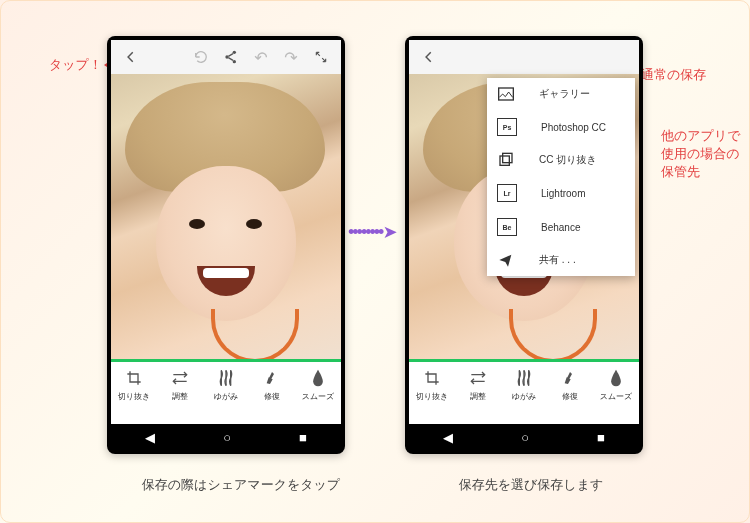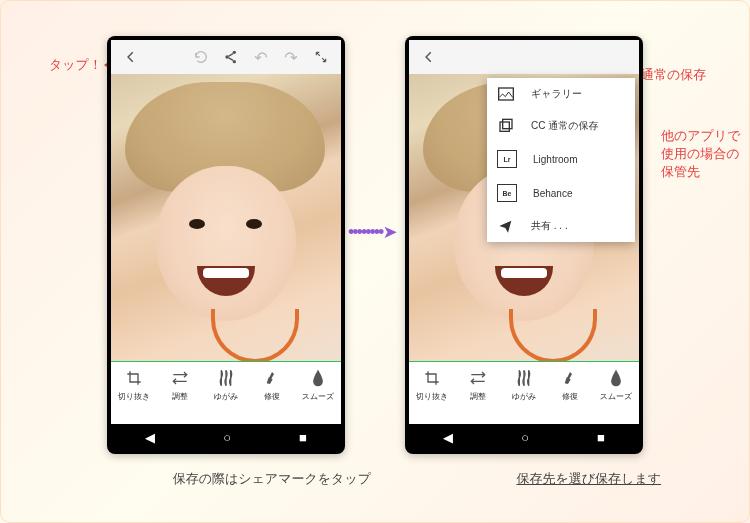--- a/index.html
+++ b/index.html
@@ -113,21 +113,21 @@
     background: transparent;
   }
 
   .tools {
     height: 56px;
     background: #fff;
     display: flex;
     justify-content: space-around;
     align-items: flex-start;
     padding-top: 6px;
-    border-top: 1px solid #22c55e;
+    border-top: 3px solid #22c55e;
   }
   .tool {
     display: flex;
     flex-direction: column;
     align-items: center;
     gap: 3px;
     font-size: 8px;
     color: #333;
     width: 40px;
   }
@@ -154,21 +154,21 @@
     top: 38px;
     right: 4px;
     width: 148px;
     background: #fff;
     box-shadow: 0 2px 10px rgba(0,0,0,0.3);
     z-index: 5;
   }
   .menu-item {
     display: flex;
     align-items: center;
-    gap: 16px;
+    gap: 24px;
     padding: 8px 10px;
     font-size: 10px;
     color: #333;
     cursor: pointer;
   }
   .menu-item .micon {
     width: 18px; height: 16px;
     display: flex;
     align-items: center;
     justify-content: center;
@@ -214,23 +214,23 @@
   }
   .dots-arrow {
     position: absolute;
     color: #905bd6;
     font-size: 18px;
     letter-spacing: -2px;
   }
 
   .caption {
     position: absolute;
-    bottom: 34px;
+    bottom: 28px;
     width: 260px;
-    text-align: right;
+    text-align: center;
     font-size: 13px;
     color: #444;
   }
 </style>
 </head>
 <body>
 
 <div class="anno" style="left:48px; top:55px;">タップ！</div>
 <div class="arrow-line" style="left:105px; top:63px; width:118px;"></div>
 
@@ -403,27 +403,31 @@
         <div class="menu-item">
           <div class="micon">
               <svg width="16" height="14" viewBox="0 0 24 20">
                 <rect x="1" y="1" width="22" height="18" stroke="#333" stroke-width="2" fill="none"></rect>
                 <path d="M2 15l5-5 4 4 5-7 6 8" stroke="#333" stroke-width="1.5" fill="none"></path>
               </svg>
             </div>
           <span>ギャラリー</span>
         </div>
         <div class="menu-item">
+          <div class="micon box">Ps</div>
+          <span>Photoshop CC</span>
+        </div>
+        <div class="menu-item">
           <div class="micon">
               <svg width="16" height="16" viewBox="0 0 24 24">
                 <rect x="3" y="6" width="14" height="14" stroke="#333" stroke-width="2" fill="none"></rect>
                 <rect x="7" y="2" width="14" height="14" stroke="#333" stroke-width="2" fill="none"></rect>
               </svg>
             </div>
-          <span>CC 通常の保存</span>
+          <span>CC 切り抜き</span>
         </div>
         <div class="menu-item">
           <div class="micon box">Lr</div>
           <span>Lightroom</span>
         </div>
         <div class="menu-item">
           <div class="micon box">Be</div>
           <span>Behance</span>
         </div>
         <div class="menu-item">
@@ -441,13 +445,13 @@
     </div>
     <div class="navbar">
       <span>◀</span>
       <span>○</span>
       <span>■</span>
     </div>
   </div>
 </div>
 
 <div class="caption" style="left:110px;">保存の際はシェアマークをタップ</div>
-<div class="caption" style="left:400px;text-decoration:underline;">保存先を選び保存します</div>
+<div class="caption" style="left:400px;">保存先を選び保存します</div>
 
 </body></html>

